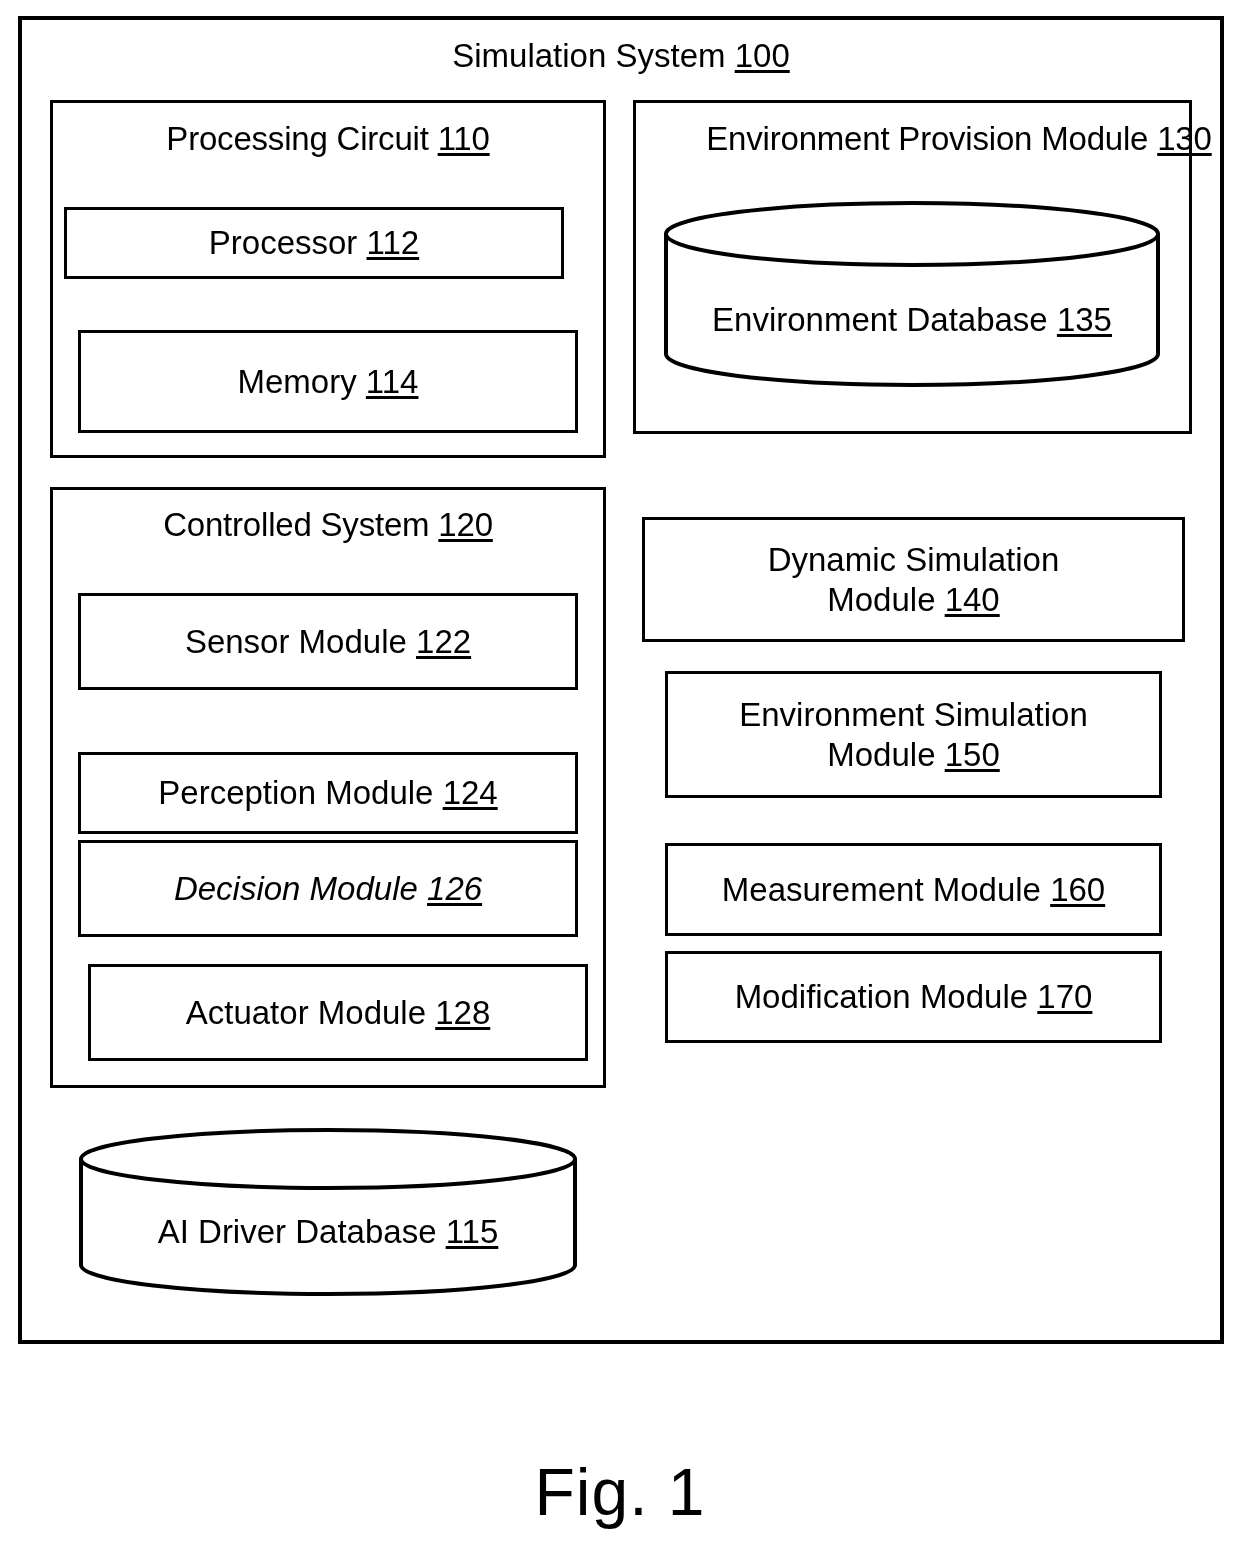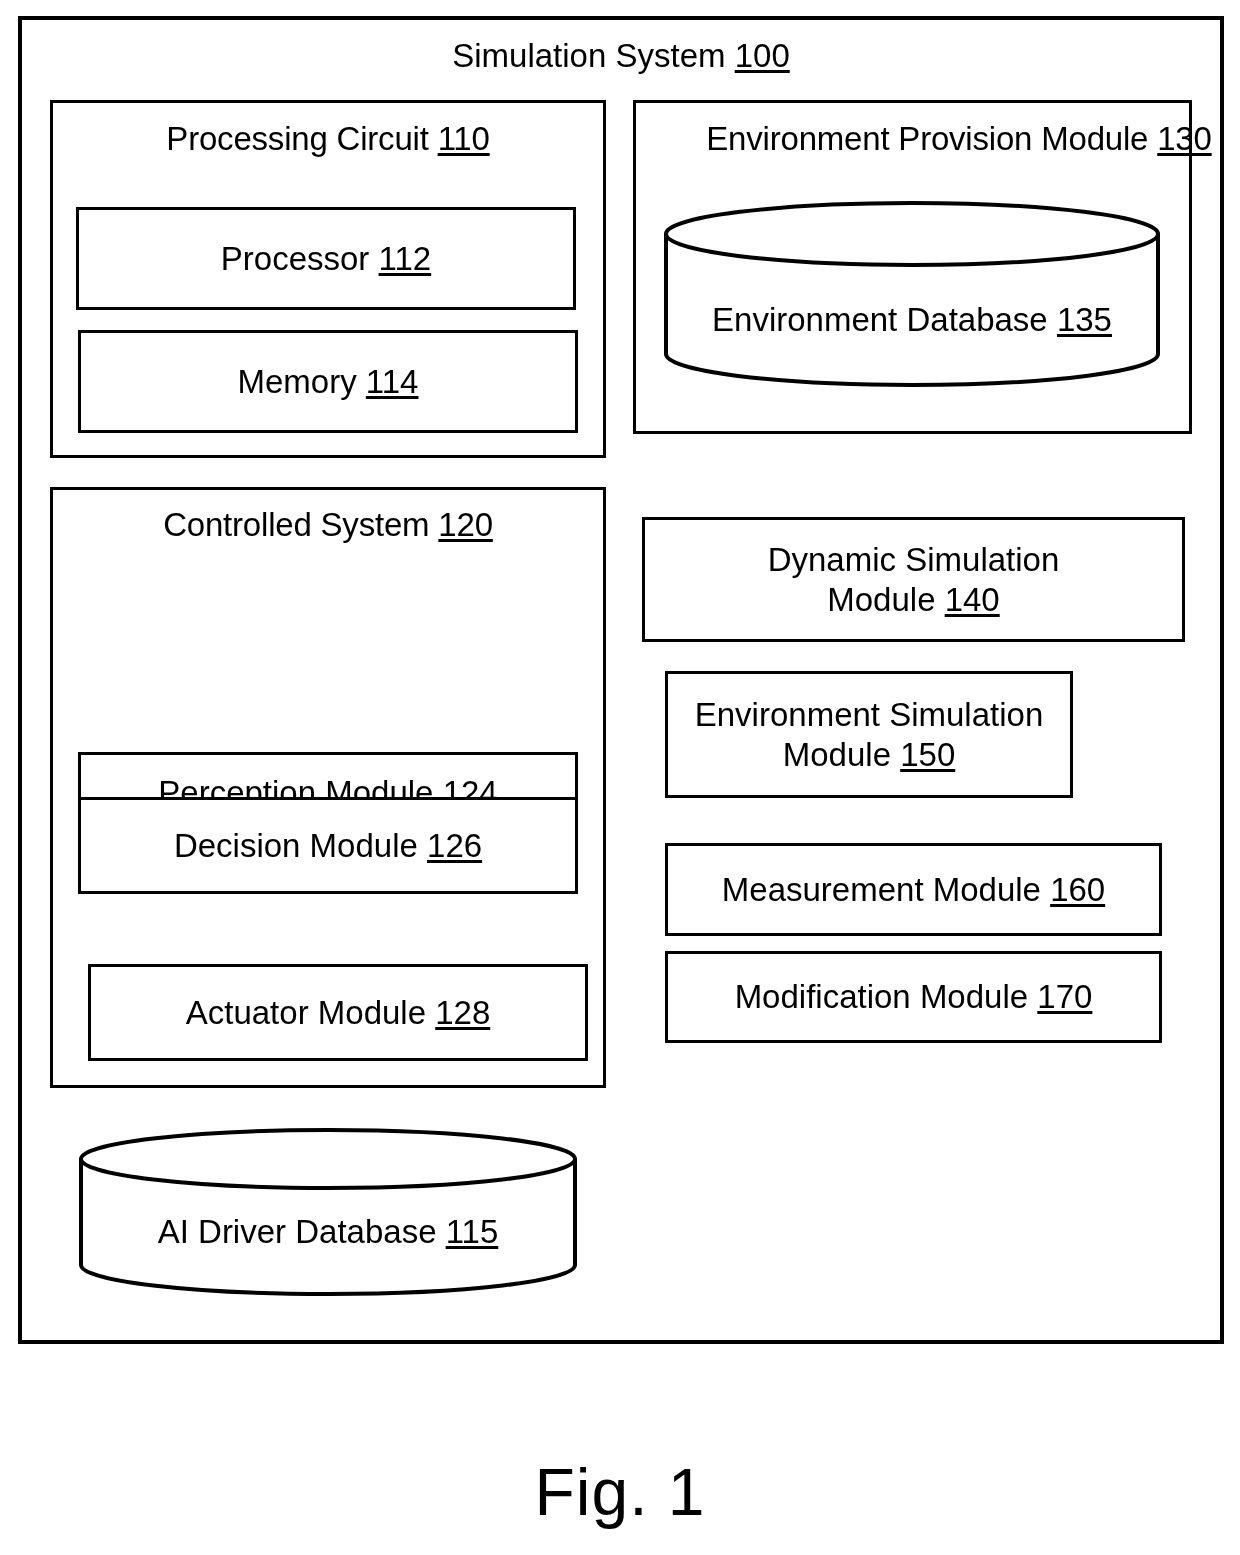--- a/index.html
+++ b/index.html
@@ -120,50 +120,56 @@
     <span class="ref">100</span>
   </div>
 
   <div class="box" style="left:50px; top:100px; width:556px; height:358px;"></div>
 
   <div class="group-title" style="left:50px; top:120px; width:556px;">
     <span>Processing Circuit</span>
     <span class="ref">110</span>
   </div>
 
-  <div class="module" style="left:76px; top:207px; width:500px; height:103px;">
+  <div class="module" style="left:64px; top:207px; width:500px; height:72px;">
     <span class="label">
       <span>Processor</span>
       <span class="ref">112</span>
     </span>
   </div>
 
   <div class="module" style="left:78px; top:330px; width:500px; height:103px;">
     <span class="label">
       <span>Memory</span>
       <span class="ref">114</span>
     </span>
   </div>
 
   <div class="box" style="left:50px; top:487px; width:556px; height:601px;"></div>
 
   <div class="group-title" style="left:50px; top:506px; width:556px;">
     <span>Controlled System</span>
     <span class="ref">120</span>
   </div>
 
+  <div class="module" style="left:78px; top:593px; width:500px; height:97px;">
+    <span class="label">
+      <span>Sensor Module</span>
+      <span class="ref">122</span>
+    </span>
+  </div>
 
   <div class="module" style="left:78px; top:716px; width:500px; height:82px;margin-top:36px;">
     <span class="label">
       <span>Perception Module</span>
       <span class="ref">124</span>
     </span>
   </div>
 
-  <div class="module" style="left:78px; top:797px; width:500px; height:97px;">
+  <div class="module" style="left:78px; top:840px; width:500px; height:97px;font-style:italic;">
     <span class="label">
       <span>Decision Module</span>
       <span class="ref">126</span>
     </span>
   </div>
 
   <div class="module" style="left:88px; top:964px; width:500px; height:97px;">
     <span class="label">
       <span>Actuator Module</span>
       <span class="ref">128</span>
@@ -204,21 +210,21 @@
   </div>
 
   <div class="module" style="left:642px; top:517px; width:543px; height:125px;">
     <span class="label">
       <span>Dynamic Simulation</span><br>
       <span>Module</span>
       <span class="ref">140</span>
     </span>
   </div>
 
-  <div class="module" style="left:665px; top:671px; width:408px; height:127px;">
+  <div class="module" style="left:665px; top:671px; width:497px; height:127px;">
     <span class="label">
       <span>Environment Simulation</span><br>
       <span>Module</span>
       <span class="ref">150</span>
     </span>
   </div>
 
   <div class="module" style="left:665px; top:827px; width:497px; height:93px;margin-top:16px;">
     <span class="label">
       <span>Measurement Module</span>

